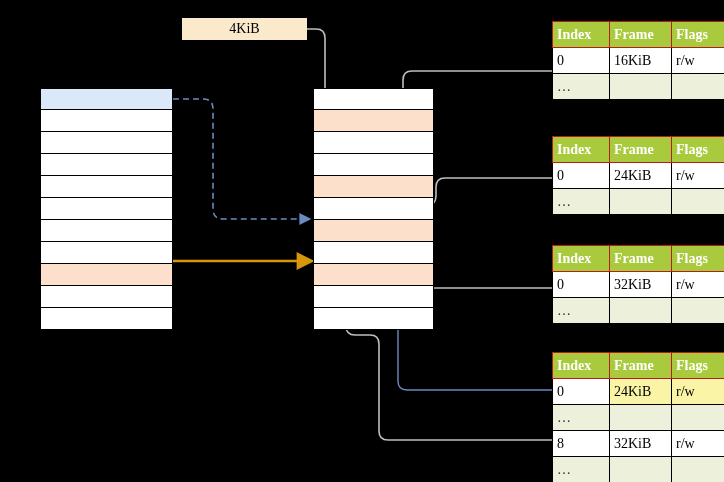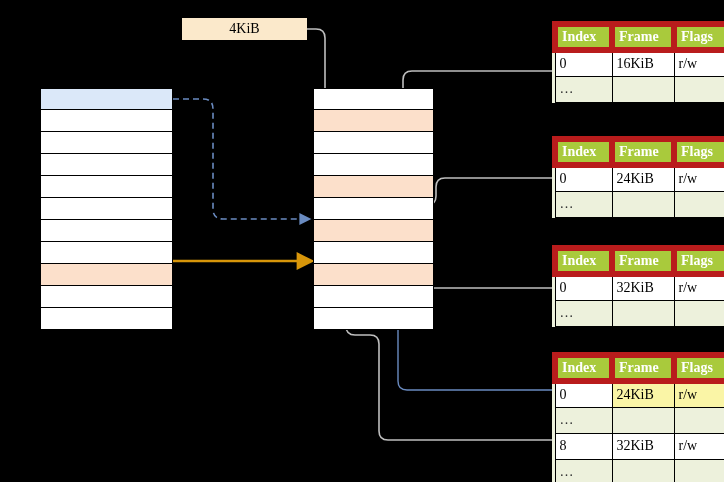--- a/index.html
+++ b/index.html
@@ -44,21 +44,21 @@
   }
   .ptable td,.ptable th{
     border:1px solid #000;
     font-size:14px;font-weight:normal;
     padding:1px 4px;height:26px;box-sizing:border-box;
     color:#000;text-align:left;vertical-align:middle;
     overflow:hidden;white-space:nowrap;
   }
   .ptable th{
     background:#A9CA3C;color:#fff;font-weight:bold;
-    border:6px solid #b91c1c;
+    border:1px solid #b91c1c;
   }
   .ptable td.datacell{background:#fff;}
   .ptable td.dots{background:#EDF1DC;color:#333;letter-spacing:2px;}
   .ptable td.hl{background:#FAF5A6;}
   .ptable col.c-index{width:57px;}
   .ptable col.c-frame{width:62px;}
   .ptable col.c-flags{width:53px;}
 
   #t1{top:21px;}
   #t2{top:136px;}

